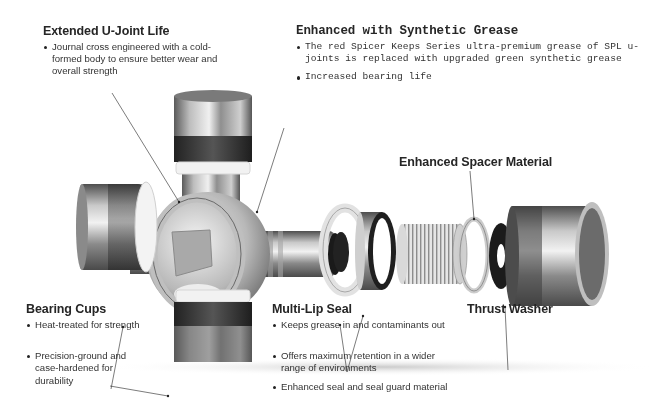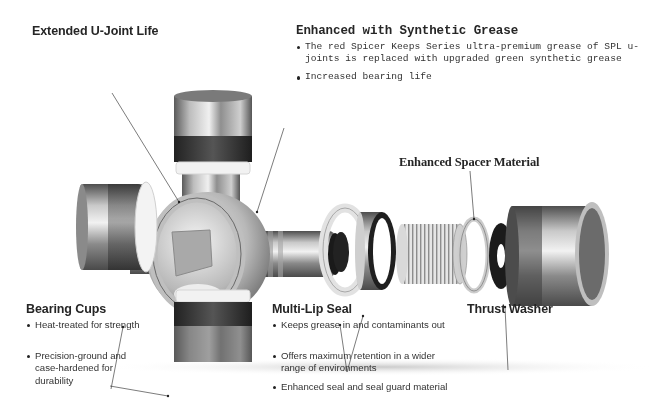--- a/index.html
+++ b/index.html
@@ -151,33 +151,36 @@
       <circle cx="257" cy="212" r="1.2"></circle>
     <circle cx="474" cy="219" r="1.2"></circle>
       <circle cx="123" cy="327" r="1.2"></circle>
     <circle cx="168" cy="396" r="1.2"></circle>
       <circle cx="340" cy="325" r="1.2"></circle>
     <circle cx="363" cy="316" r="1.2"></circle>
       <circle cx="505" cy="307" r="1.2"></circle>
   </g>
 </svg>
 
-<div class="callout" style="left:32px;top:24px;width:180px;">
+<div class="callout" style="left:43px;top:24px;width:180px;">
   <h3>Extended U-Joint Life</h3>
+  <ul>
+    <li>Journal cross engineered with a cold-formed body to ensure better wear and overall strength</li>
+  </ul>
 </div>
 
 <div class="callout" style="left:296px;top:24px;width:345px;font-family:Liberation Mono, monospace;">
   <h3>Enhanced with Synthetic Grease</h3>
   <ul>
     <li>The red Spicer Keeps Series ultra-premium grease of SPL u-joints is replaced with upgraded green synthetic grease</li>
     <li>Increased bearing life</li>
   </ul>
 </div>
 
-<div class="callout" style="left:399px;top:155px;font-family:Liberation Serif, serif;">
+<div class="callout" style="left:399px;top:155px;">
   <h3>Enhanced Spacer Material</h3>
 </div>
 
 <div class="callout" style="left:26px;top:302px;width:145px;">
   <h3>Bearing Cups</h3>
   <ul>
     <li>Heat-treated for strength</li>
     <li style="width:100px;margin-top:19px;">Precision-ground and case-hardened for durability</li>
   </ul>
 </div>

